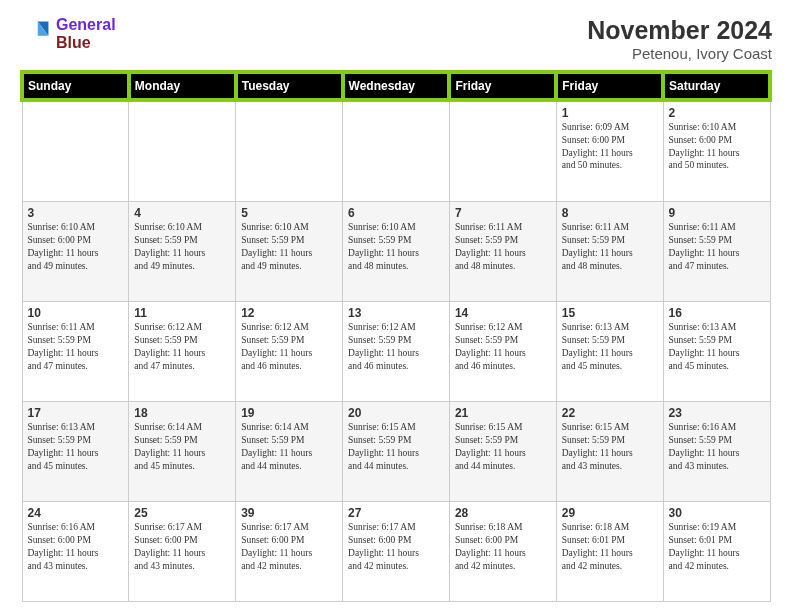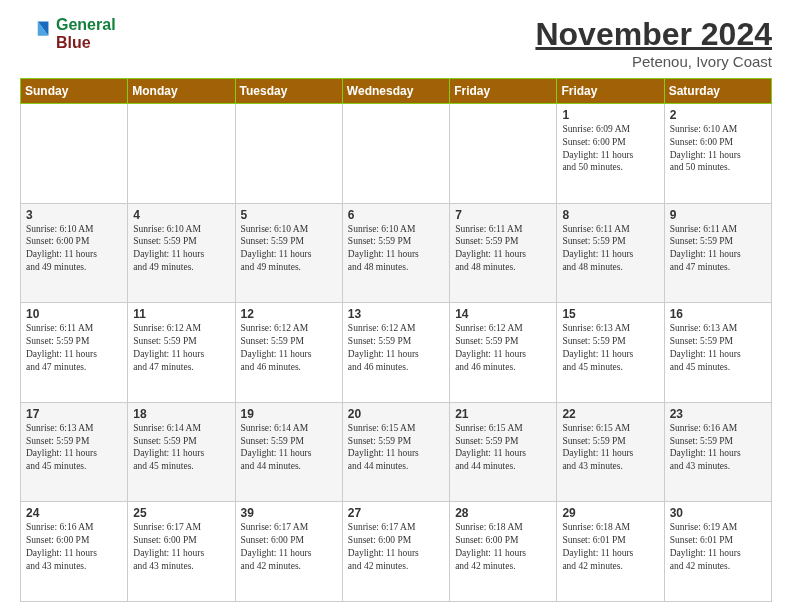--- a/index.html
+++ b/index.html
@@ -29,59 +29,58 @@
       gap: 4px;
     }
     .logo-text {
       display: flex;
       flex-direction: column;
       line-height: 1.1;
     }
     .logo-general {
       font-size: 16px;
       font-weight: bold;
-      color: #15803d;
+      color: #6d28d9;
     }
     .logo-blue {
       font-size: 16px;
       font-weight: bold;
       color: #7f1d1d;
     }
     .logo-icon {
       width: 32px;
       height: 32px;
     }
     .title-block {
       text-align: right;
     }
     .main-title {
-      font-size: 32px;
+      font-size: 25px;
       font-weight: bold;
       color: #333;
-      text-decoration: underline;
     }
     .subtitle {
       font-size: 15px;
       color: #555;
     }
     .calendar {
       flex: 1;
       border: 1px solid #ccc;
       border-collapse: collapse;
       width: 100%;
       table-layout: fixed;
     }
     .calendar thead tr th {
-      background: #a16207;
+      background: #000000;
       color: #fff;
       font-size: 12px;
       font-weight: bold;
       padding: 5px 4px;
       text-align: left;
-      border: 1px solid #84cc16;
+      border: 4px solid #84cc16;
     }
     .calendar tbody tr td {
       vertical-align: top;
       border: 1px solid #ccc;
       padding: 4px 5px;
       font-size: 10px;
       color: #333;
       background: #fff;
     }
     .calendar tbody tr:nth-child(even) td {

